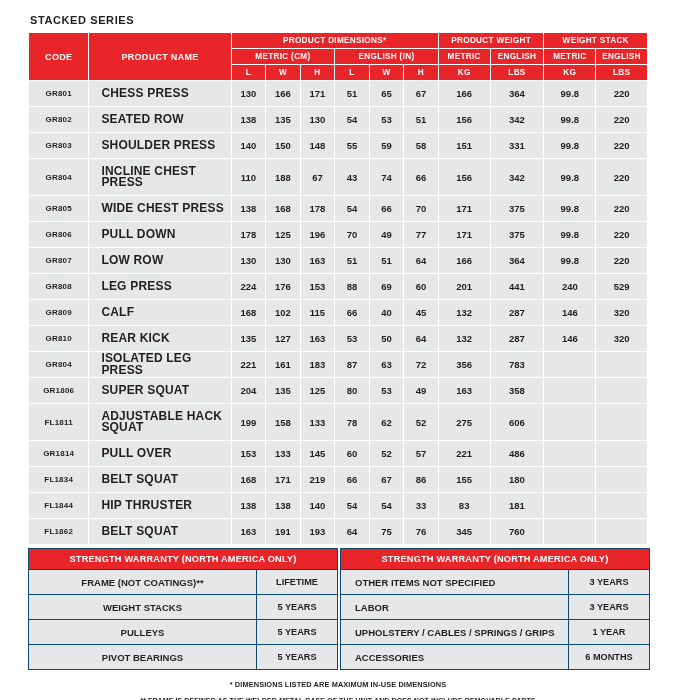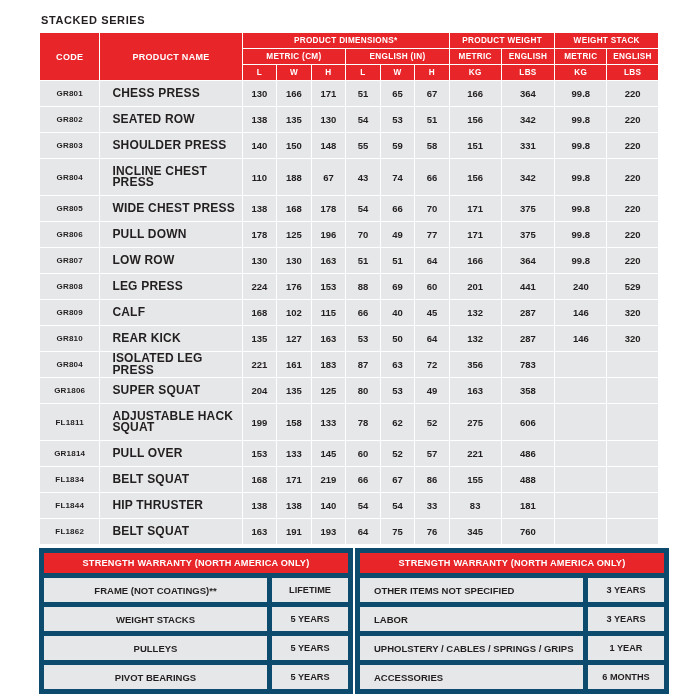--- a/index.html
+++ b/index.html
@@ -11,21 +11,21 @@
     width: 700px;
     height: 700px;
     font-family: "Liberation Sans", sans-serif;
     color: #231f20;
     overflow: hidden;
   }
   .page {
     width: 700px;
     height: 582px;
     box-sizing: border-box;
-    padding: 14px 40px 0 39px;
+    padding: 14px 40px 0 28px;
     position: relative;
   }
   .series-title {
     font-size: 11px;
     font-weight: bold;
     letter-spacing: 0.6px;
     color: #231f20;
     margin: 0 0 6px 2px;
   }
   table.spec {
@@ -88,21 +88,21 @@
     margin-top: 3px;
     display: flex;
     gap: 2px;
   }
   table.warr {
     border-collapse: collapse;
     width: 309px;
     table-layout: fixed;
   }
   table.warr td {
-    border: 5px solid #0c4a6e;
+    border: 1px solid #0c4a6e;
     padding: 0;
   }
   .wh {
     background: #e8262a;
     color: #ffffff;
     font-weight: bold;
     text-align: center;
     font-size: 9.2px;
     height: 20px;
     letter-spacing: 0.2px;
@@ -397,21 +397,21 @@
         <tr>
           <td class="cell code">FL1834</td>
           <td class="cell name">BELT SQUAT</td>
           <td class="cell">168</td>
           <td class="cell">171</td>
           <td class="cell">219</td>
           <td class="cell">66</td>
           <td class="cell">67</td>
           <td class="cell">86</td>
           <td class="cell">155</td>
-          <td class="cell">488</td>
+          <td class="cell">180</td>
           <td class="empty"></td>
           <td class="empty"></td>
         </tr>
         <tr>
           <td class="cell code">FL1844</td>
           <td class="cell name">HIP THRUSTER</td>
           <td class="cell">138</td>
           <td class="cell">138</td>
           <td class="cell">140</td>
           <td class="cell">54</td>

